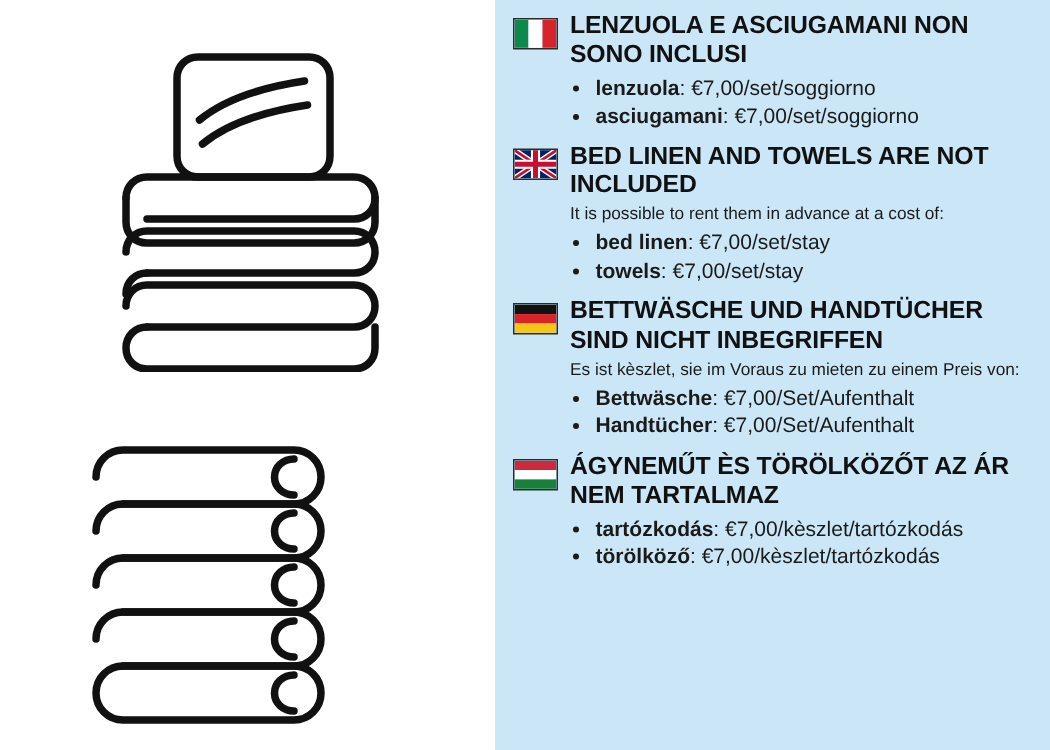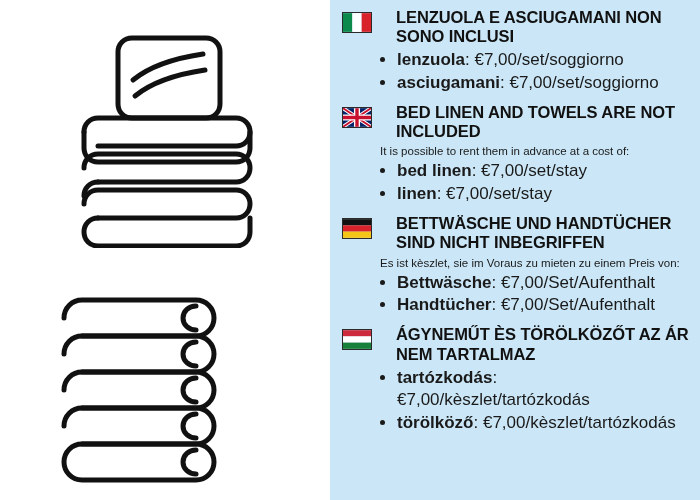--- a/index.html
+++ b/index.html
@@ -66,35 +66,35 @@
   .block-body {
     flex: 1 1 auto;
     min-width: 0;
   }
   .heading {
     font-size: 16.5px;
     font-weight: bold;
     line-height: 1.16;
     color: #111111;
     letter-spacing: -0.1px;
-    margin: 0 0 3px 16px;
+    margin: 0 0 3px 0;
   }
   .subtitle {
     font-size: 11.5px;
     color: #1a1a1a;
     line-height: 1.22;
     margin: 0 0 2px 0;
   }
   ul.items {
     margin: 1px 0 0 0;
     padding-left: 17px;
     list-style: disc;
   }
   ul.items li {
-    font-size: 17px;
+    font-size: 14px;
     color: #1a1a1a;
     line-height: 1.32;
     margin: 0;
   }
   ul.items li .term { font-weight: bold; }
 </style>
 </head>
 <body>
 
 <div class="page">
@@ -172,21 +172,21 @@
           <path d="M0,0 L30,20 M30,0 L0,20" stroke="#c8102e" stroke-width="2"></path>
           <path d="M15,0 L15,20 M0,10 L30,10" stroke="#ffffff" stroke-width="6.5"></path>
           <path d="M15,0 L15,20 M0,10 L30,10" stroke="#c8102e" stroke-width="3.6"></path>
         </svg>
       </span>
       <div class="block-body">
         <div class="heading">BED LINEN AND TOWELS ARE NOT INCLUDED</div>
         <div class="subtitle">It is possible to rent them in advance at a cost of:</div>
         <ul class="items">
           <li><span class="term">bed linen</span><span>: €7,00/set/stay</span></li>
-          <li><span class="term">linen</span><span>: €7,00/set/stay</span></li>
+          <li><span class="term">towels</span><span>: €7,00/set/stay</span></li>
         </ul>
       </div>
     </div>
 
     <div class="block">
       <span class="flag">
         <svg viewBox="0 0 30 20" width="28" height="19">
           <rect x="0" y="0" width="30" height="6.67" fill="#111111"></rect>
           <rect x="0" y="6.67" width="30" height="6.67" fill="#d8232a"></rect>
           <rect x="0" y="13.34" width="30" height="6.66" fill="#f5c518"></rect>

